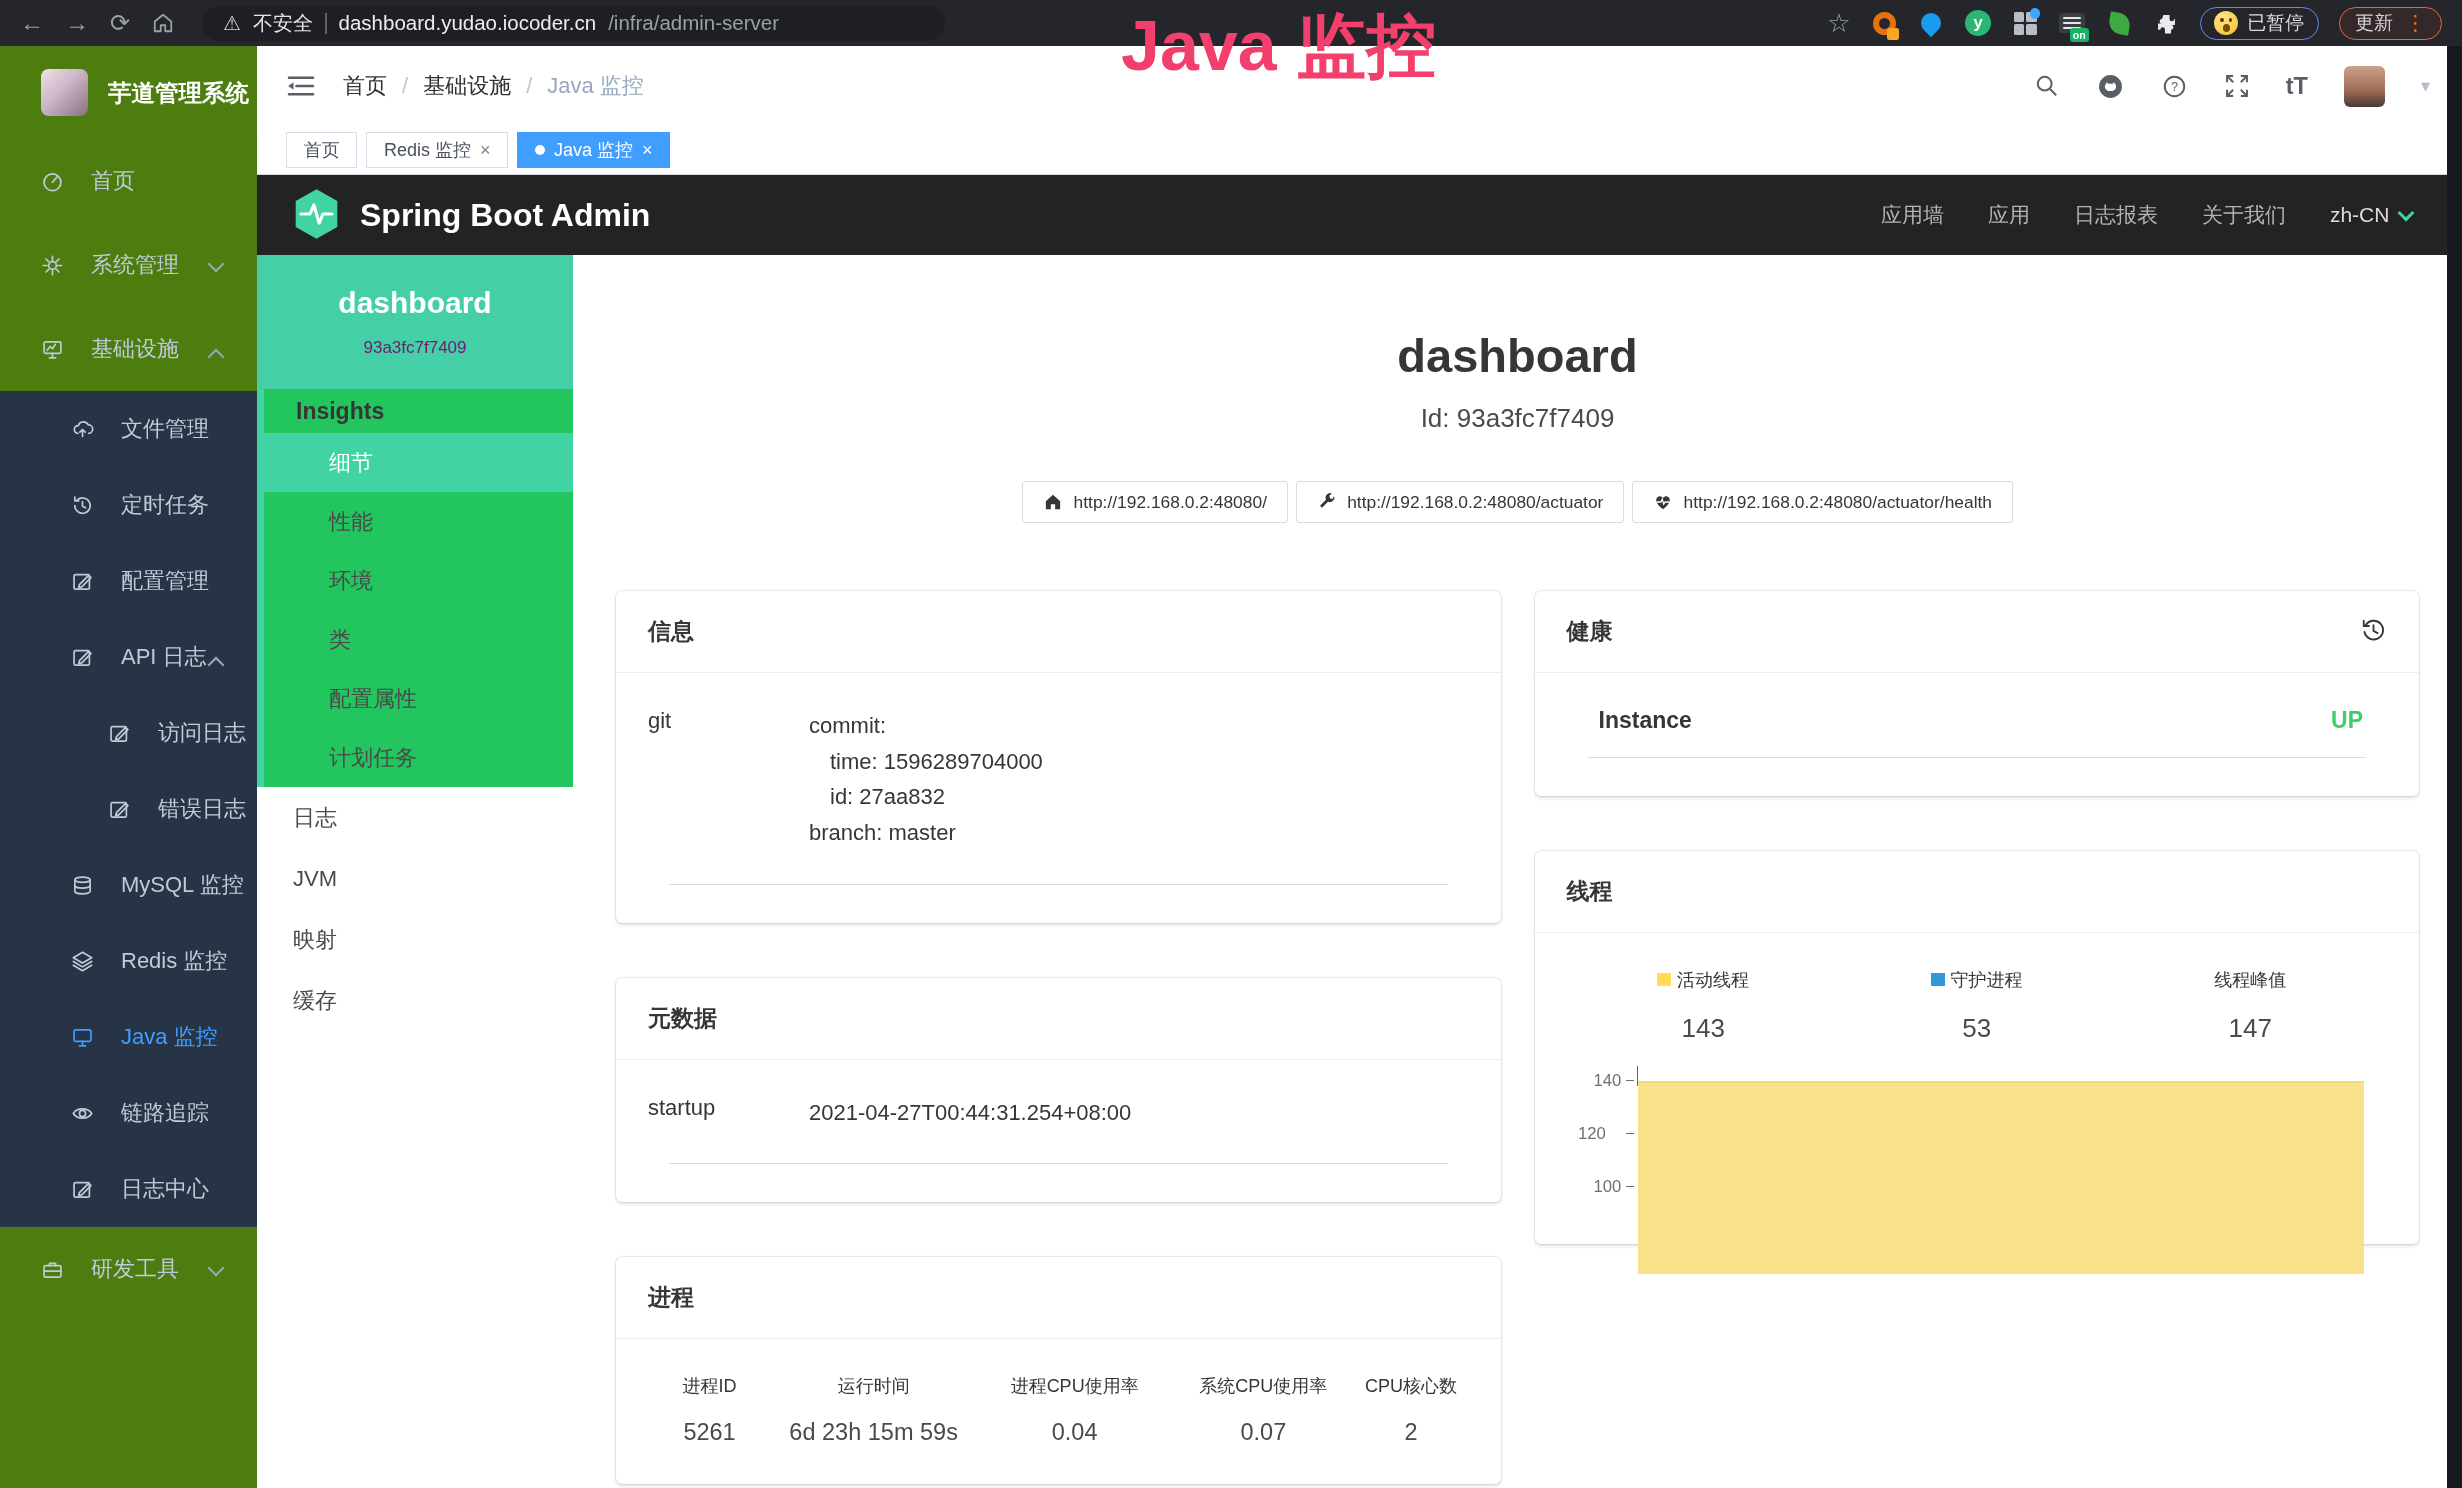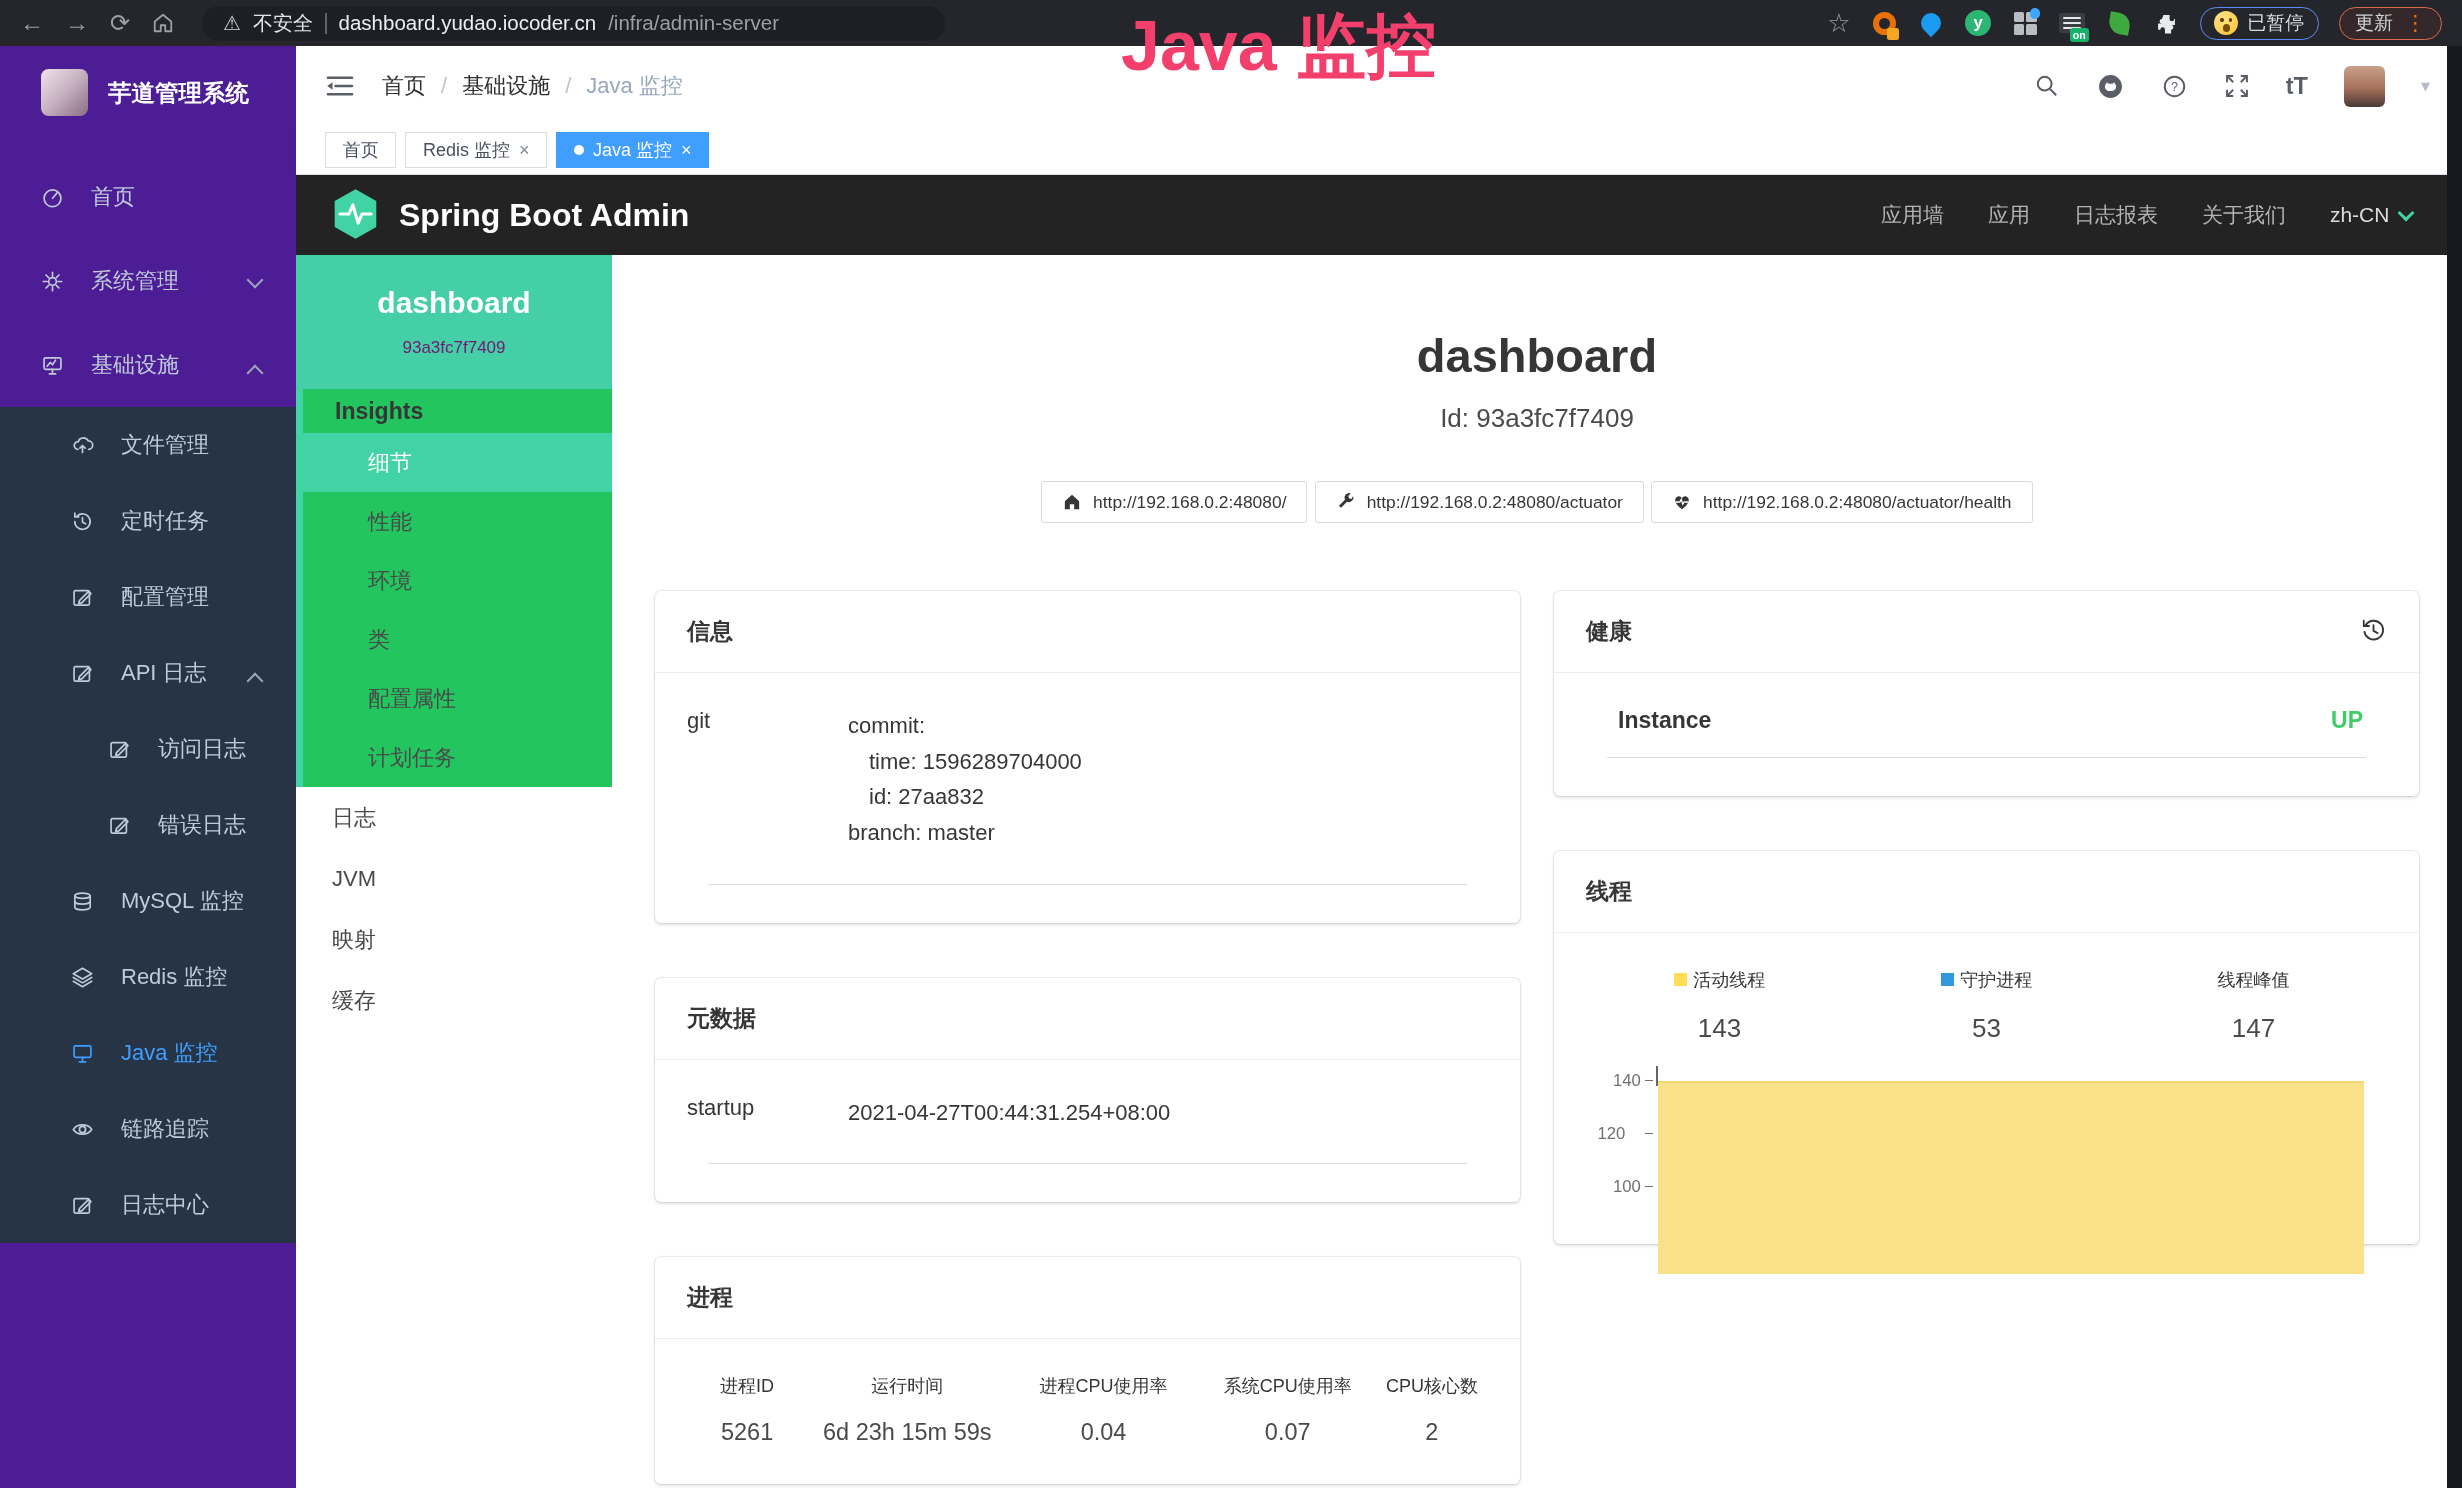--- a/index.html
+++ b/index.html
@@ -34,21 +34,21 @@
   .paused-pill { height:33px; border:1.5px solid #5b8df6; border-radius:18px; display:flex; align-items:center; gap:9px; padding:0 13.7px; color:#d8dadf; font-size:19px; }
   .face { width:24px; height:24px; border-radius:50%; background:radial-gradient(circle at 35% 30%,#ffe38a,#f7c02e); position:relative; }
   .face .eye { position:absolute; top:6.8px; width:3.8px; height:4.6px; border-radius:50%; background:#5a3b00; }
   .face .eye.l { left:6px; } .face .eye.r { right:6px; }
   .face .mouth { position:absolute; left:8.3px; bottom:3px; width:7.6px; height:8.3px; border-radius:50%; background:#7a4b00; }
   .update-btn { height:33px; border:1.5px solid #d96a4a; border-radius:18px; background:#35282a; display:flex; align-items:center; gap:12px; padding:0 15px; color:#cfd1d5; font-size:19px; }
   .kebab { color:#e8710a; font-size:21px; }
 
   
   .app { display:flex; height:1443px; }
-  .sidebar { width:296px; flex-shrink:0; background:#4c1d95; display:flex; flex-direction:column; overflow:hidden;gap:16px; }
+  .sidebar { width:257px; flex-shrink:0; background:#4d7c0f; display:flex; flex-direction:column; overflow:hidden; }
   .logo-row { height:93px; display:flex; align-items:center; padding-left:41px; }
   .logo-img { width:47px; height:47px; border-radius:7.6px; background:linear-gradient(135deg,#efe2e9 0%,#cbb6c6 45%,#8a6f83 100%); flex-shrink:0; }
   .app-title { color:#fff; font-size:23.5px; font-weight:700; margin-left:20px; white-space:nowrap; }
   .menu { flex:1; display:flex; flex-direction:column; }
   .m-item { display:flex; align-items:center; color:#bfcbd9; font-size:22px; position:relative; cursor:pointer; flex-shrink:0; }
   .m-item.lvl0 { height:84px; padding-left:41px; }
   .submenu { background:#263445; }
   .m-item.lvl1 { height:76px; padding-left:71px; }
   .m-item.lvl2 { height:76px; padding-left:108px; }
   .m-ico { width:50px; flex-shrink:0; display:flex; align-items:center; }
@@ -357,20 +357,30 @@
             <span class="m-ico">
                 <svg width="23" height="23" viewBox="0 0 30 30">
                   <rect x="4" y="6" width="20" height="19" rx="2"></rect>
                   <path d="M11 19L23 7l3 3-12 12-4 1z"></path>
                 </svg>
               </span>
             <span class="m-label">日志中心</span>
           </div>
         </div>
 
+        <div class="m-item lvl0">
+          <span class="m-ico">
+              <svg width="23" height="23" viewBox="0 0 30 30">
+                <rect x="4" y="10" width="22" height="15" rx="2"></rect>
+                <path d="M11 10V7h8v3M4 17h22"></path>
+              </svg>
+            </span>
+          <span class="m-label">研发工具</span>
+          <span class="chev down"></span>
+        </div>
       </nav>
     </aside>
 
     <div class="right">
 
       <header class="topbar">
         <span class="hamburger">
           <svg width="30" height="26" viewBox="0 0 40 34">
               <path d="M4 6h32M14 17h22M4 28h32" fill="none"></path>
               <path d="M10 12v10l-7-5z" stroke="none"></path>

